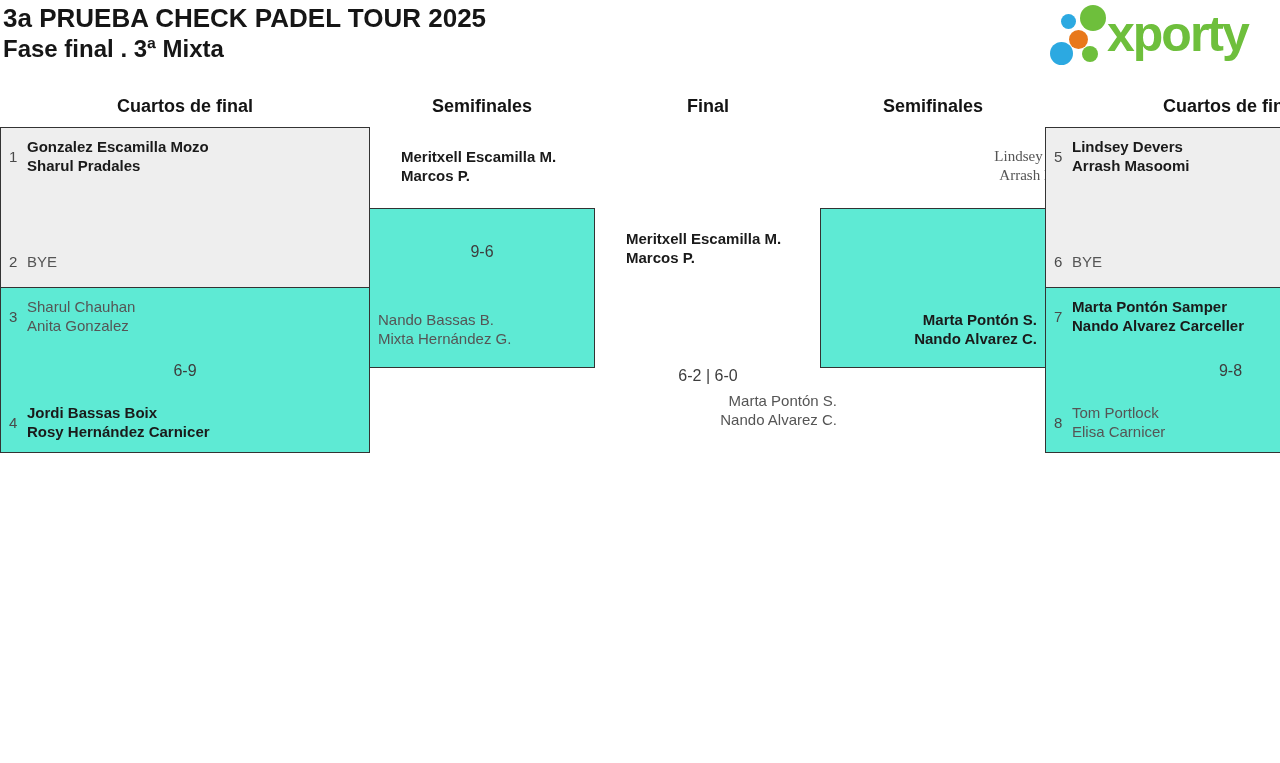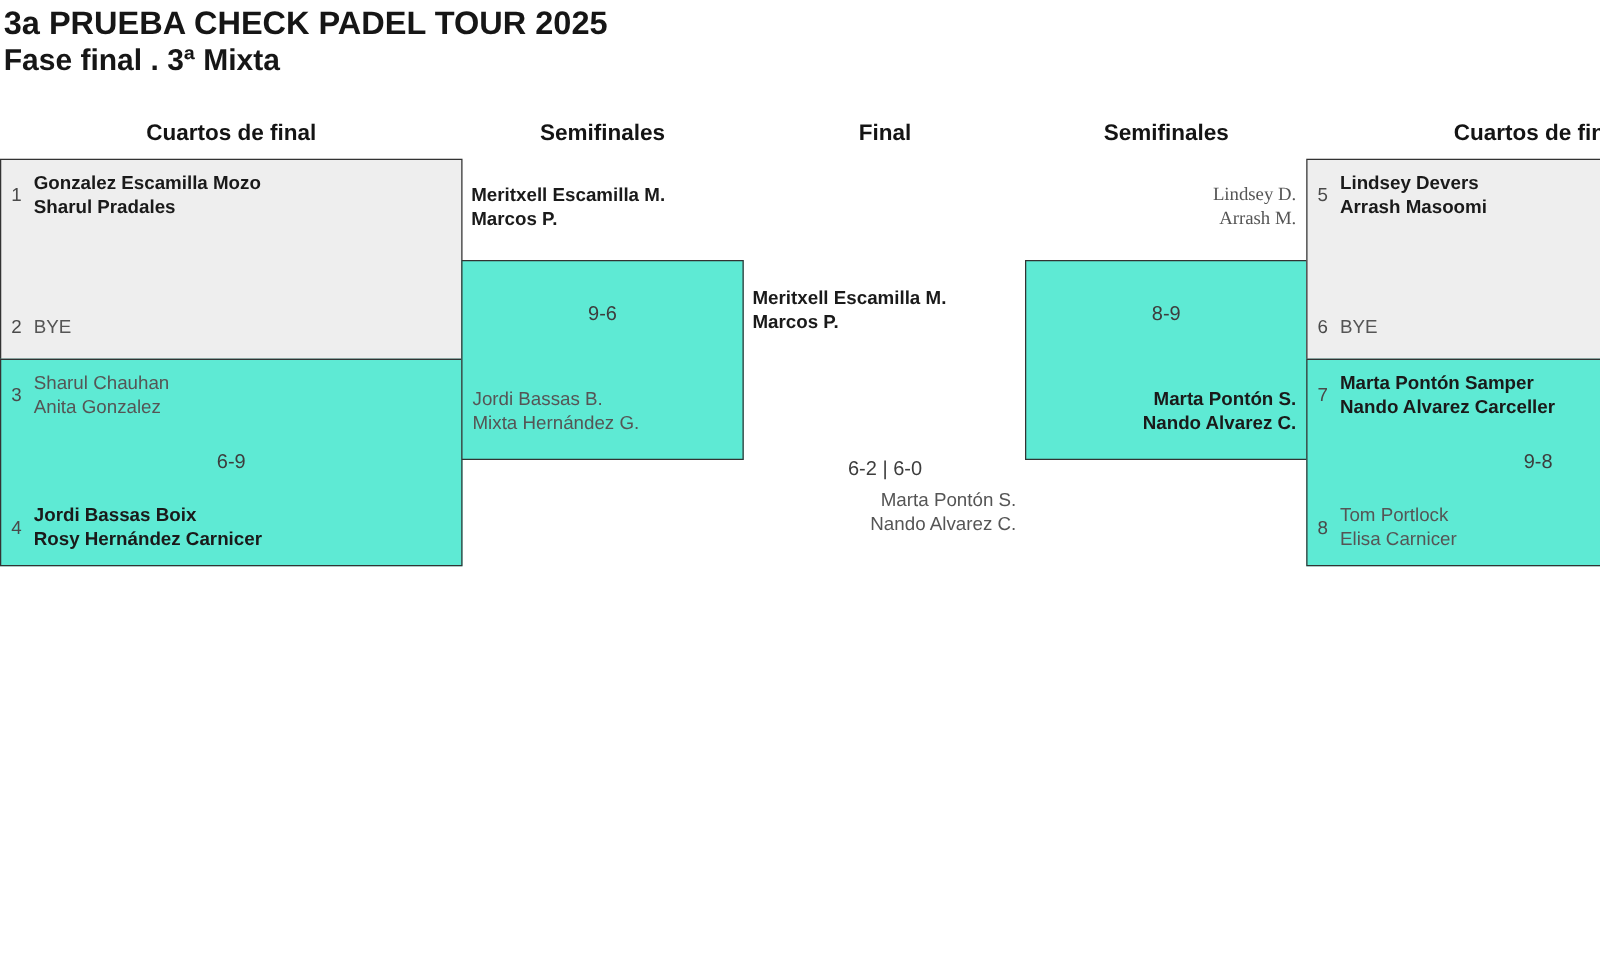--- a/index.html
+++ b/index.html
@@ -48,39 +48,47 @@
   .bold-team{font-weight:700;color:#1a1a1a;}
   .gray-team{font-weight:400;color:#555555;}
   
   .score{
     position:absolute;left:0;right:0;text-align:center;
     font-size:16px;color:#3d3d3d;line-height:19px;
   }
   .score-mid{top:50%;transform:translateY(-50%);}
   .score-sf{top:33px;}
   
-  .free-label{position:absolute;font-size:15px;line-height:19px;}
+  .free-label{position:absolute;font-size:15px;line-height:19px;margin-left:24px;}
   .sf-l-winner{left:377px;top:147px;}
   .sf-l-loser{left:8px;top:101px;position:absolute;font-size:15px;line-height:19px;}
   .final-winner{left:602px;top:229px;}
   .final-score{left:558px;top:322px;width:300px;text-align:center;font-size:16px;color:#3d3d3d;position:absolute;line-height:19px;margin-top:44px;}
   .final-loser{left:613px;top:391px;width:200px;text-align:right;}
   .sf-r-top{left:837px;top:147px;width:200px;text-align:right;font-family:Liberation Serif, serif;}
   .sf-r-winner{right:8px;top:101px;position:absolute;font-size:15px;line-height:19px;text-align:right;}
 </style>
 </head>
 <body>
 
 <div class="page">
 
   <div class="title-block">
     <div class="title-line1">3a PRUEBA CHECK PADEL TOUR 2025</div>
     <div class="title-line2">Fase final . 3ª Mixta</div>
   </div>
 
+  <div class="logo">
+    <span class="dot dot-blue-sm"></span>
+    <span class="dot dot-green-lg"></span>
+    <span class="dot dot-orange"></span>
+    <span class="dot dot-blue-lg"></span>
+    <span class="dot dot-green-sm"></span>
+    <span class="wordmark">xporty</span>
+  </div>
 
   <div class="round-header rh1">Cuartos de final</div>
   <div class="round-header rh2">Semifinales</div>
   <div class="round-header rh3">Final</div>
   <div class="round-header rh4">Semifinales</div>
   <div class="round-header rh5">Cuartos de final</div>
 
   <div class="box shaded qf-l-top">
     <div class="team-row row-top">
       <span class="seed">1</span>
@@ -115,41 +123,40 @@
     </div>
   </div>
 
   <div class="free-label sf-l-winner names bold-team">
     <div>Meritxell Escamilla M.</div>
     <div>Marcos P.</div>
   </div>
   <div class="box sf-l">
     <div class="score score-sf">9-6</div>
     <div class="sf-l-loser names gray-team">
-      <div>Jordi Bassas B.</div>
+      <div>Nando Bassas B.</div>
       <div>Mixta Hernández G.</div>
     </div>
   </div>
 
   <div class="free-label final-winner names bold-team">
     <div>Meritxell Escamilla M.</div>
     <div>Marcos P.</div>
   </div>
   <div class="final-score">6-2 | 6-0</div>
   <div class="free-label final-loser names gray-team">
     <div>Marta Pontón S.</div>
     <div>Nando Alvarez C.</div>
   </div>
 
   <div class="free-label sf-r-top names gray-team">
     <div>Lindsey D.</div>
     <div>Arrash M.</div>
   </div>
   <div class="box sf-r">
-    <div class="score score-sf">8-9</div>
     <div class="sf-r-winner names bold-team">
       <div>Marta Pontón S.</div>
       <div>Nando Alvarez C.</div>
     </div>
   </div>
 
   <div class="box shaded qf-r-top">
     <div class="team-row row-top">
       <span class="seed">5</span>
       <span class="names bold-team">

